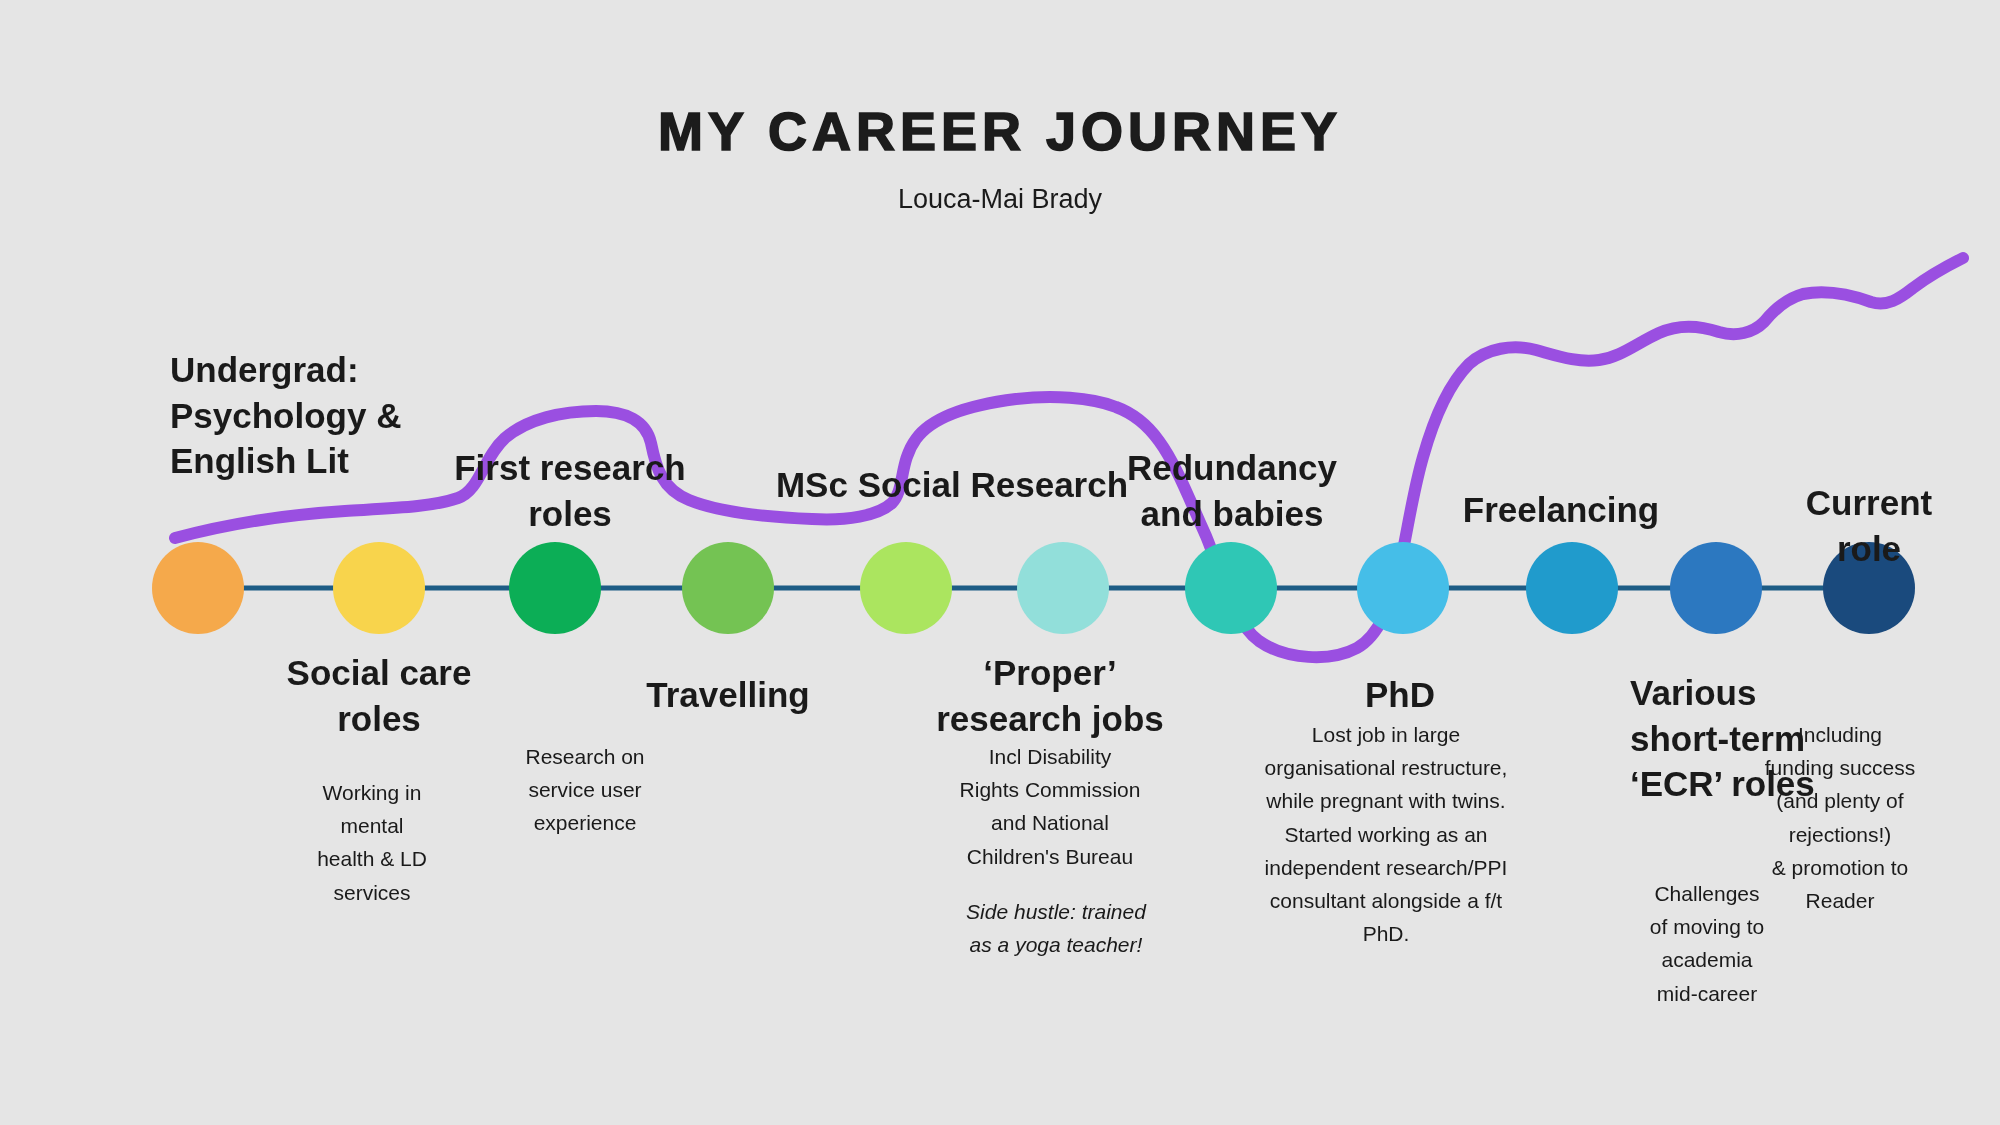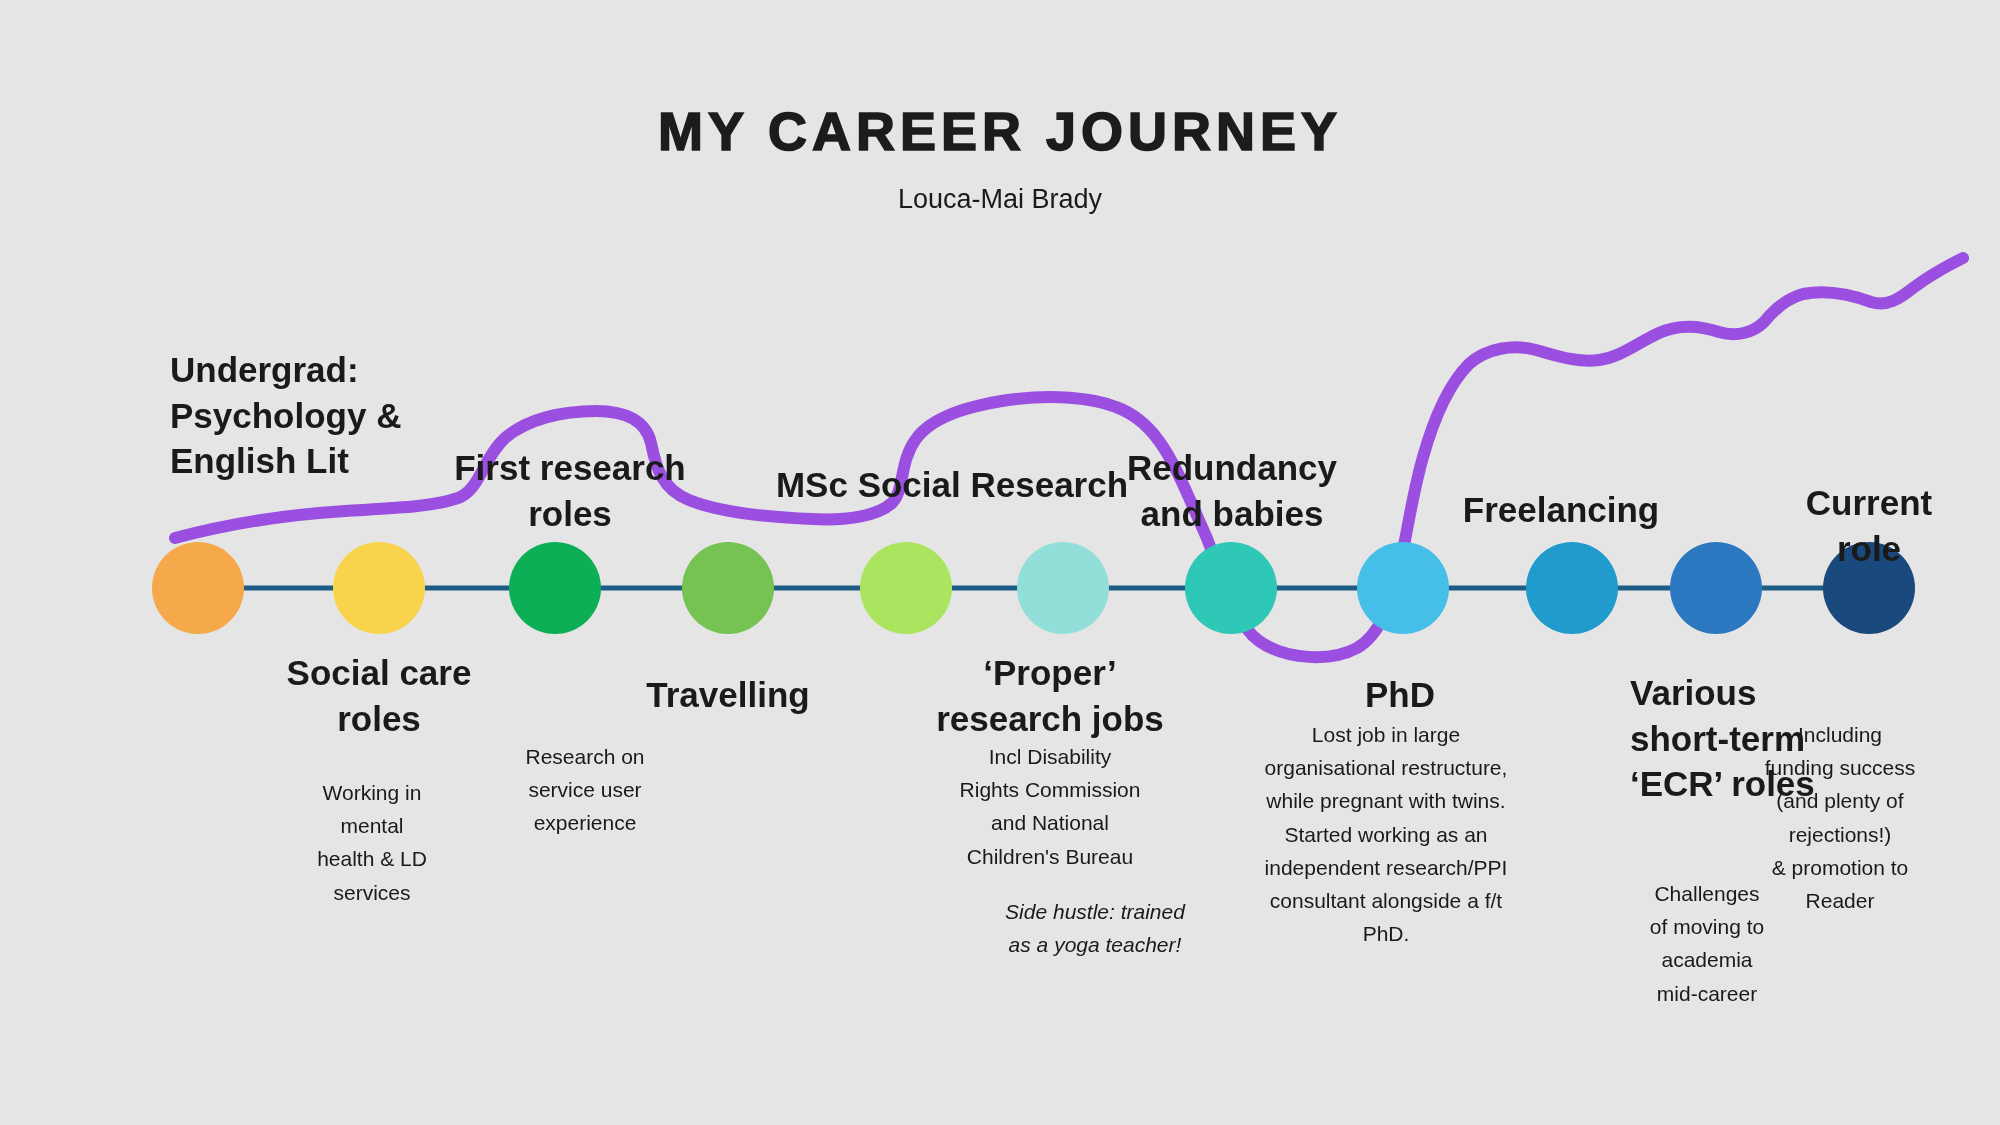--- a/index.html
+++ b/index.html
@@ -118,21 +118,21 @@
 experience</div>
 
   <div class="lbl bold center" style="left:728px; top:672px;">Travelling</div>
 
   <div class="lbl bold center" style="left:1050px; top:650px;">‘Proper’
 research jobs</div>
   <div class="lbl body center" style="left:1050px; top:740px;">Incl Disability
 Rights Commission
 and National
 Children's Bureau</div>
-  <div class="lbl body center italic" style="left:1056px; top:895px;margin-left:39px;">Side hustle: trained
+  <div class="lbl body center italic" style="left:1056px; top:895px;">Side hustle: trained
 as a yoga teacher!</div>
 
   <div class="lbl bold center" style="left:1400px; top:672px;">PhD</div>
   <div class="lbl body center" style="left:1386px; top:718px;">Lost job in large
 organisational restructure,
 while pregnant with twins.
 Started working as an
 independent research/PPI
 consultant alongside a f/t
 PhD.</div>

